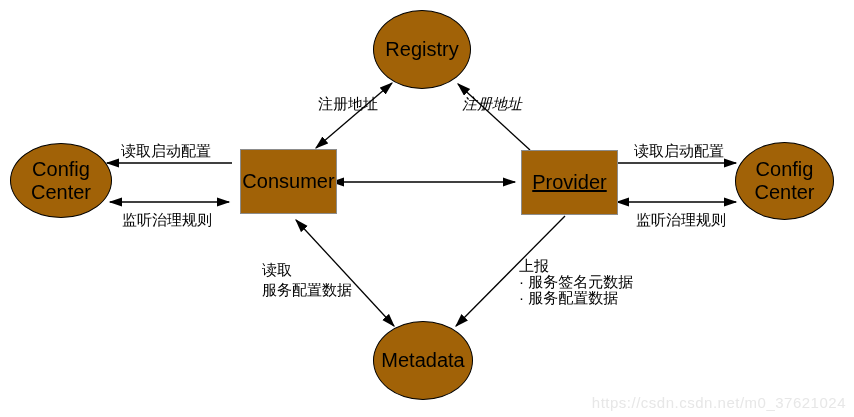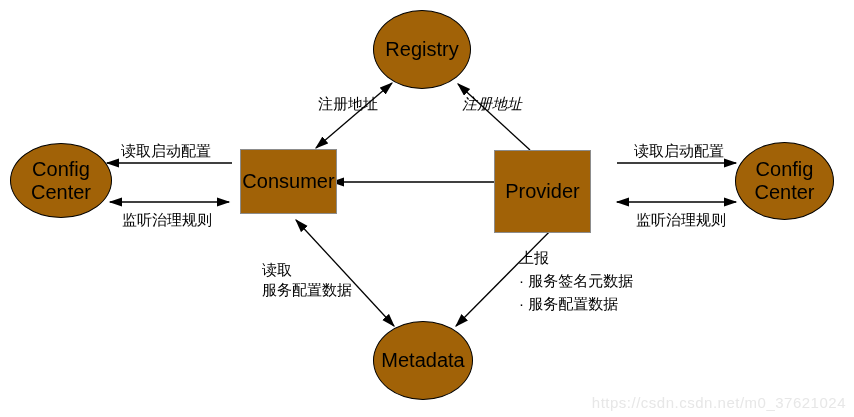--- a/index.html
+++ b/index.html
@@ -74,32 +74,32 @@
     <line x1="617" y1="163" x2="736" y2="163" stroke="#000000" stroke-width="1.3" marker-end="url(#ah-end)"></line>
     <line x1="617" y1="202" x2="736" y2="202" stroke="#000000" stroke-width="1.3" marker-start="url(#ah-start)" marker-end="url(#ah-end)"></line>
     <line x1="296" y1="220" x2="394" y2="326" stroke="#000000" stroke-width="1.3" marker-start="url(#ah-start)" marker-end="url(#ah-end)"></line>
     <line x1="565" y1="216" x2="456" y2="326" stroke="#000000" stroke-width="1.3" marker-end="url(#ah-end)"></line>
   </svg>
 
   <div class="node ellipse" style="left:373px; top:10px;  width:98px;  height:79px;">Registry</div>
   <div class="node ellipse" style="left:10px;  top:143px; width:102px; height:75px;">Config
 Center</div>
   <div class="node rect" style="left:232px; top:149px; width:97px;  height:65px;margin-left:8px;">Consumer</div>
-  <div class="node rect" style="left:494px; top:150px; width:97px;  height:83px;">Provider</div>
+  <div class="node rect" style="left:521px; top:150px; width:97px;  height:65px;text-decoration:underline;">Provider</div>
   <div class="node ellipse" style="left:735px; top:142px; width:99px;  height:78px;">Config
 Center</div>
   <div class="node ellipse" style="left:373px; top:321px; width:100px; height:79px;">Metadata</div>
 
   <div class="edge-label" style="left:318px; top:94px;">注册地址</div>
   <div class="edge-label" style="left:462px; top:94px;font-style:italic;">注册地址</div>
   <div class="edge-label" style="left:121px; top:141px;">读取启动配置</div>
   <div class="edge-label" style="left:122px; top:210px;">监听治理规则</div>
   <div class="edge-label" style="left:634px; top:141px;">读取启动配置</div>
   <div class="edge-label" style="left:636px; top:210px;">监听治理规则</div>
   <div class="edge-label" style="left:262px; top:260px;">读取
 服务配置数据</div>
-  <div class="edge-label" style="left:519px; top:246px; line-height:23px;">上报
+  <div class="edge-label" style="left:519px; top:258px; line-height:16px;">上报
 · 服务签名元数据
 · 服务配置数据</div>
 
   <div class="watermark">https://csdn.csdn.net/m0_37621024</div>
 
 </div>
 
 </body></html>

